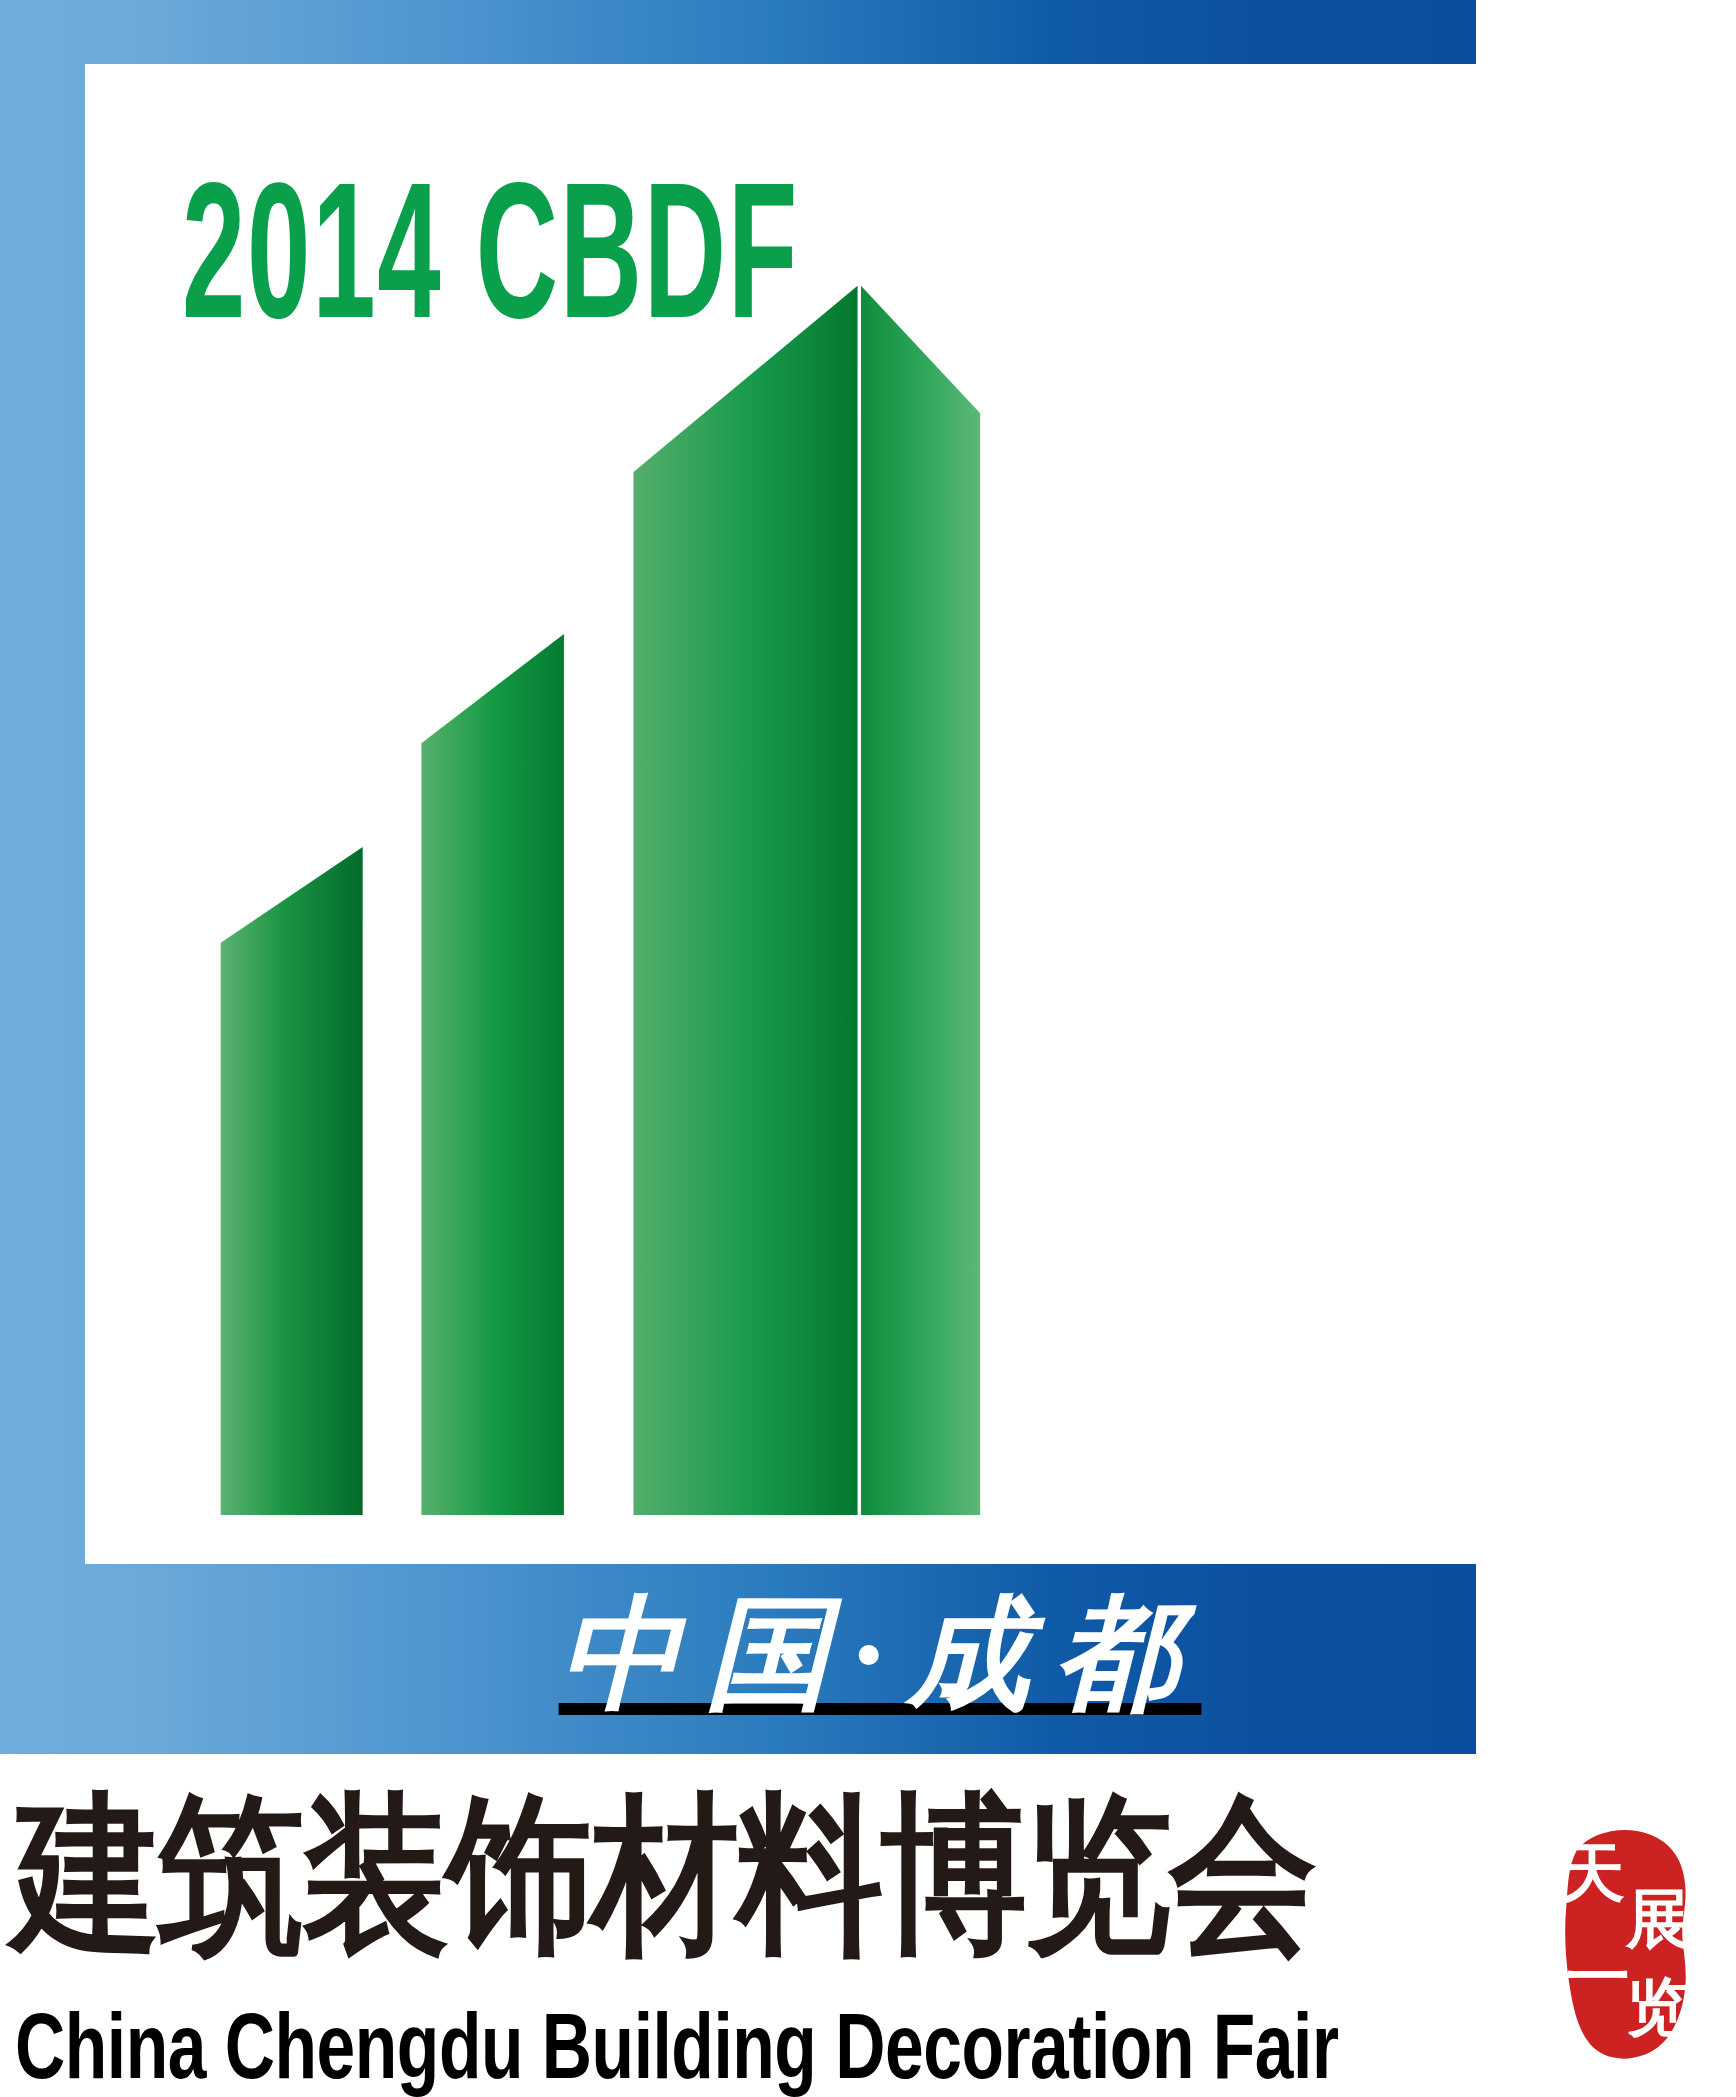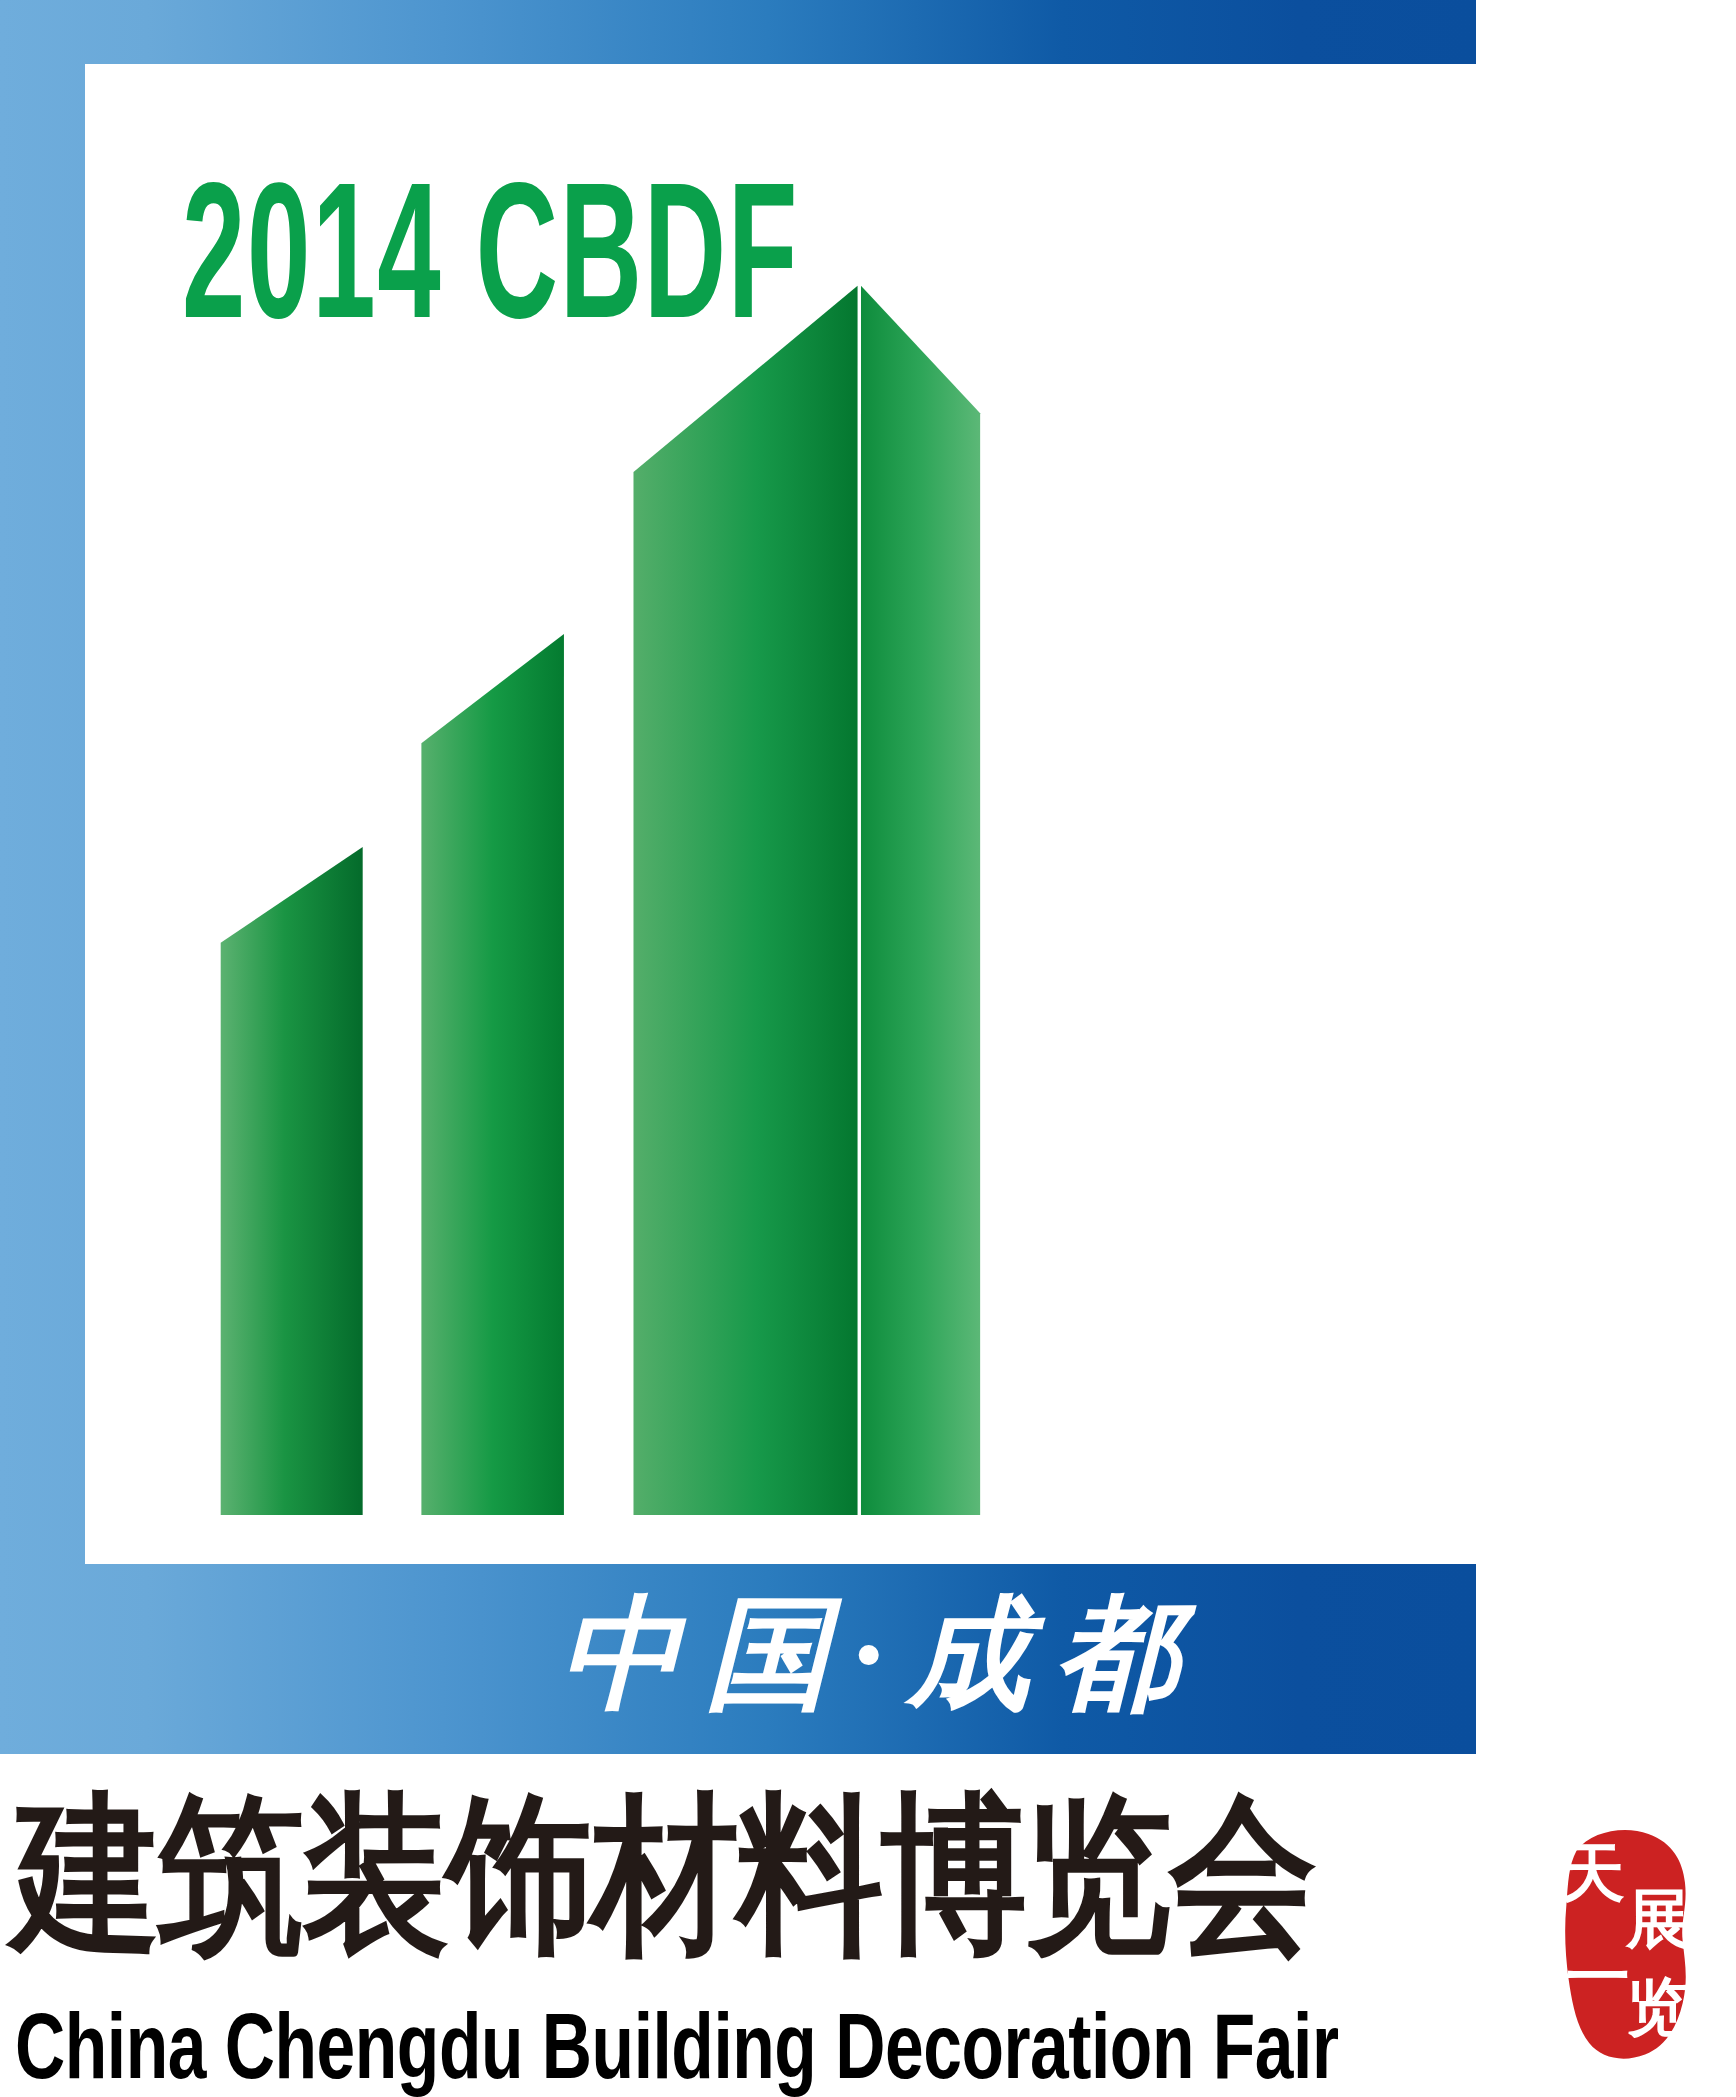--- a/index.html
+++ b/index.html
@@ -64,20 +64,21 @@
   
   .location-line {
     position: absolute;
     left: 0;
     top: 1569px;
     width: 1736px;
     height: 171px;
     display: flex;
     align-items: center;
     justify-content: center;
+    text-decoration: underline;
   }
   .location-text {
     font-family: "Liberation Serif", "DejaVu Serif", serif;
     font-weight: bold;
     font-size: 123px;
     line-height: 1;
     color: #ffffff;
     letter-spacing: 24px;
     font-style: italic;
     white-space: pre;

